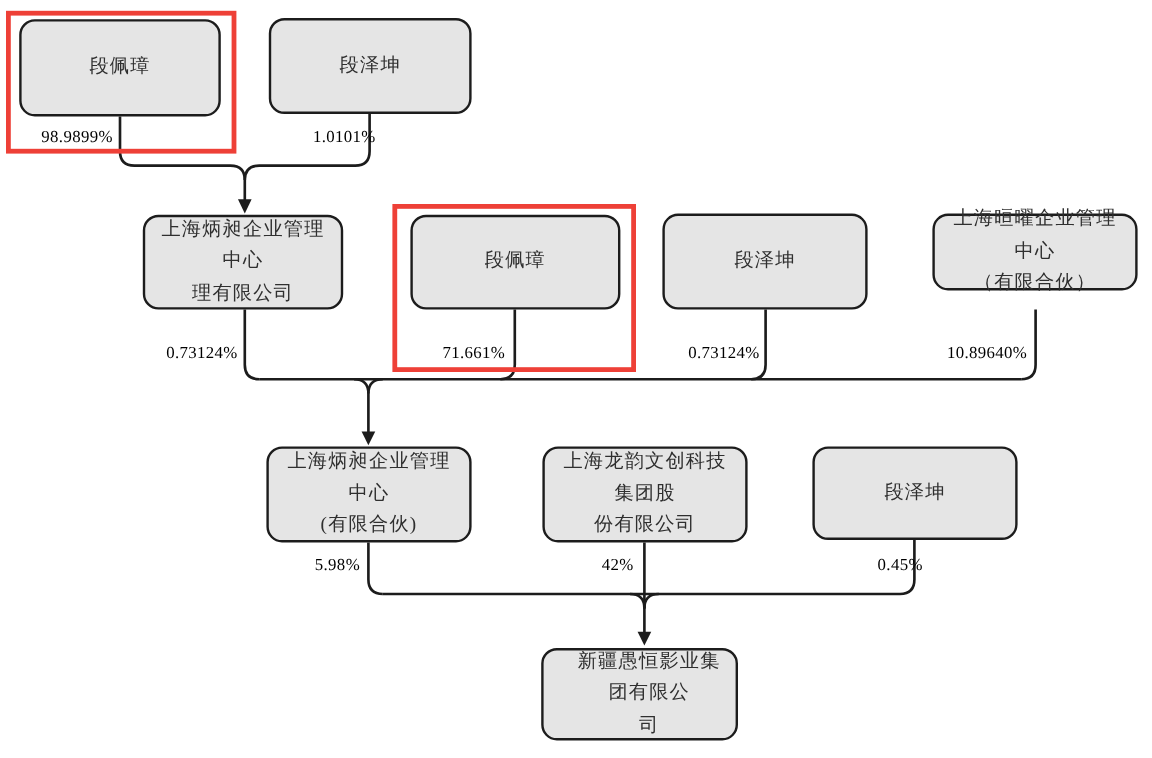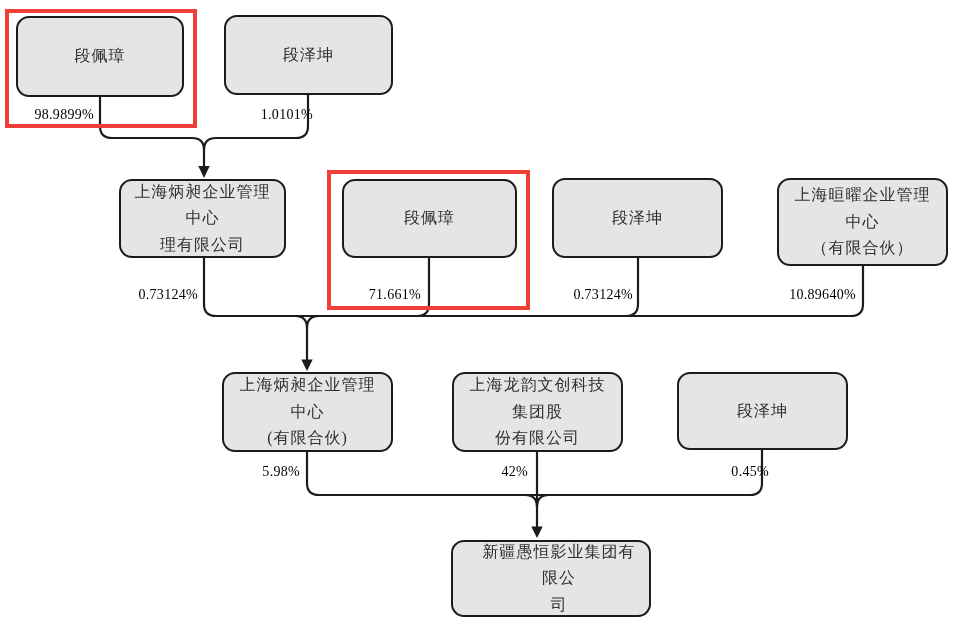--- a/index.html
+++ b/index.html
@@ -22,25 +22,25 @@
   .pct{
     position:absolute;width:86px;text-align:right;font-size:14px;
     color:#000000;letter-spacing:.3px;z-index:3;
   }
   
   .n1 {left:16px;  top:16px;  width:168px;height:81px;}
   .n2 {left:224px; top:15px;  width:169px;height:80px;}
   .n3 {left:119px; top:179px; width:167px;height:79px;}
   .n4 {left:342px; top:179px; width:175px;height:79px;}
   .n5 {left:552px; top:178px; width:171px;height:80px;}
-  .n6 {left:777px; top:178px; width:171px;height:88px;}
+  .n6 {left:777px; top:178px; width:171px;height:64px;}
   .n7 {left:222px; top:372px; width:171px;height:80px;}
   .n8 {left:452px; top:372px; width:171px;height:80px;}
   .n9 {left:677px; top:372px; width:171px;height:78px;}
-  .n10{left:451px; top:540px; width:200px;height:77px;padding-left:24px;}
+  .n10{left:451px; top:540px; width:164px;height:77px;padding-left:24px;}
   .hl1{left:5px;   top:9px;   width:192px;height:119px;}
   .hl2{left:327px; top:170px; width:203px;height:140px;}
   .p1{left:8px;  top:107px;}
   .p2{left:227px;top:107px;}
   .p3{left:112px;top:287px;}
   .p4{left:335px;top:287px;}
   .p5{left:547px;top:287px;}
   .p6{left:770px;top:287px;}
   .p7{left:214px;top:464px;}
   .p8{left:442px;top:464px;}

